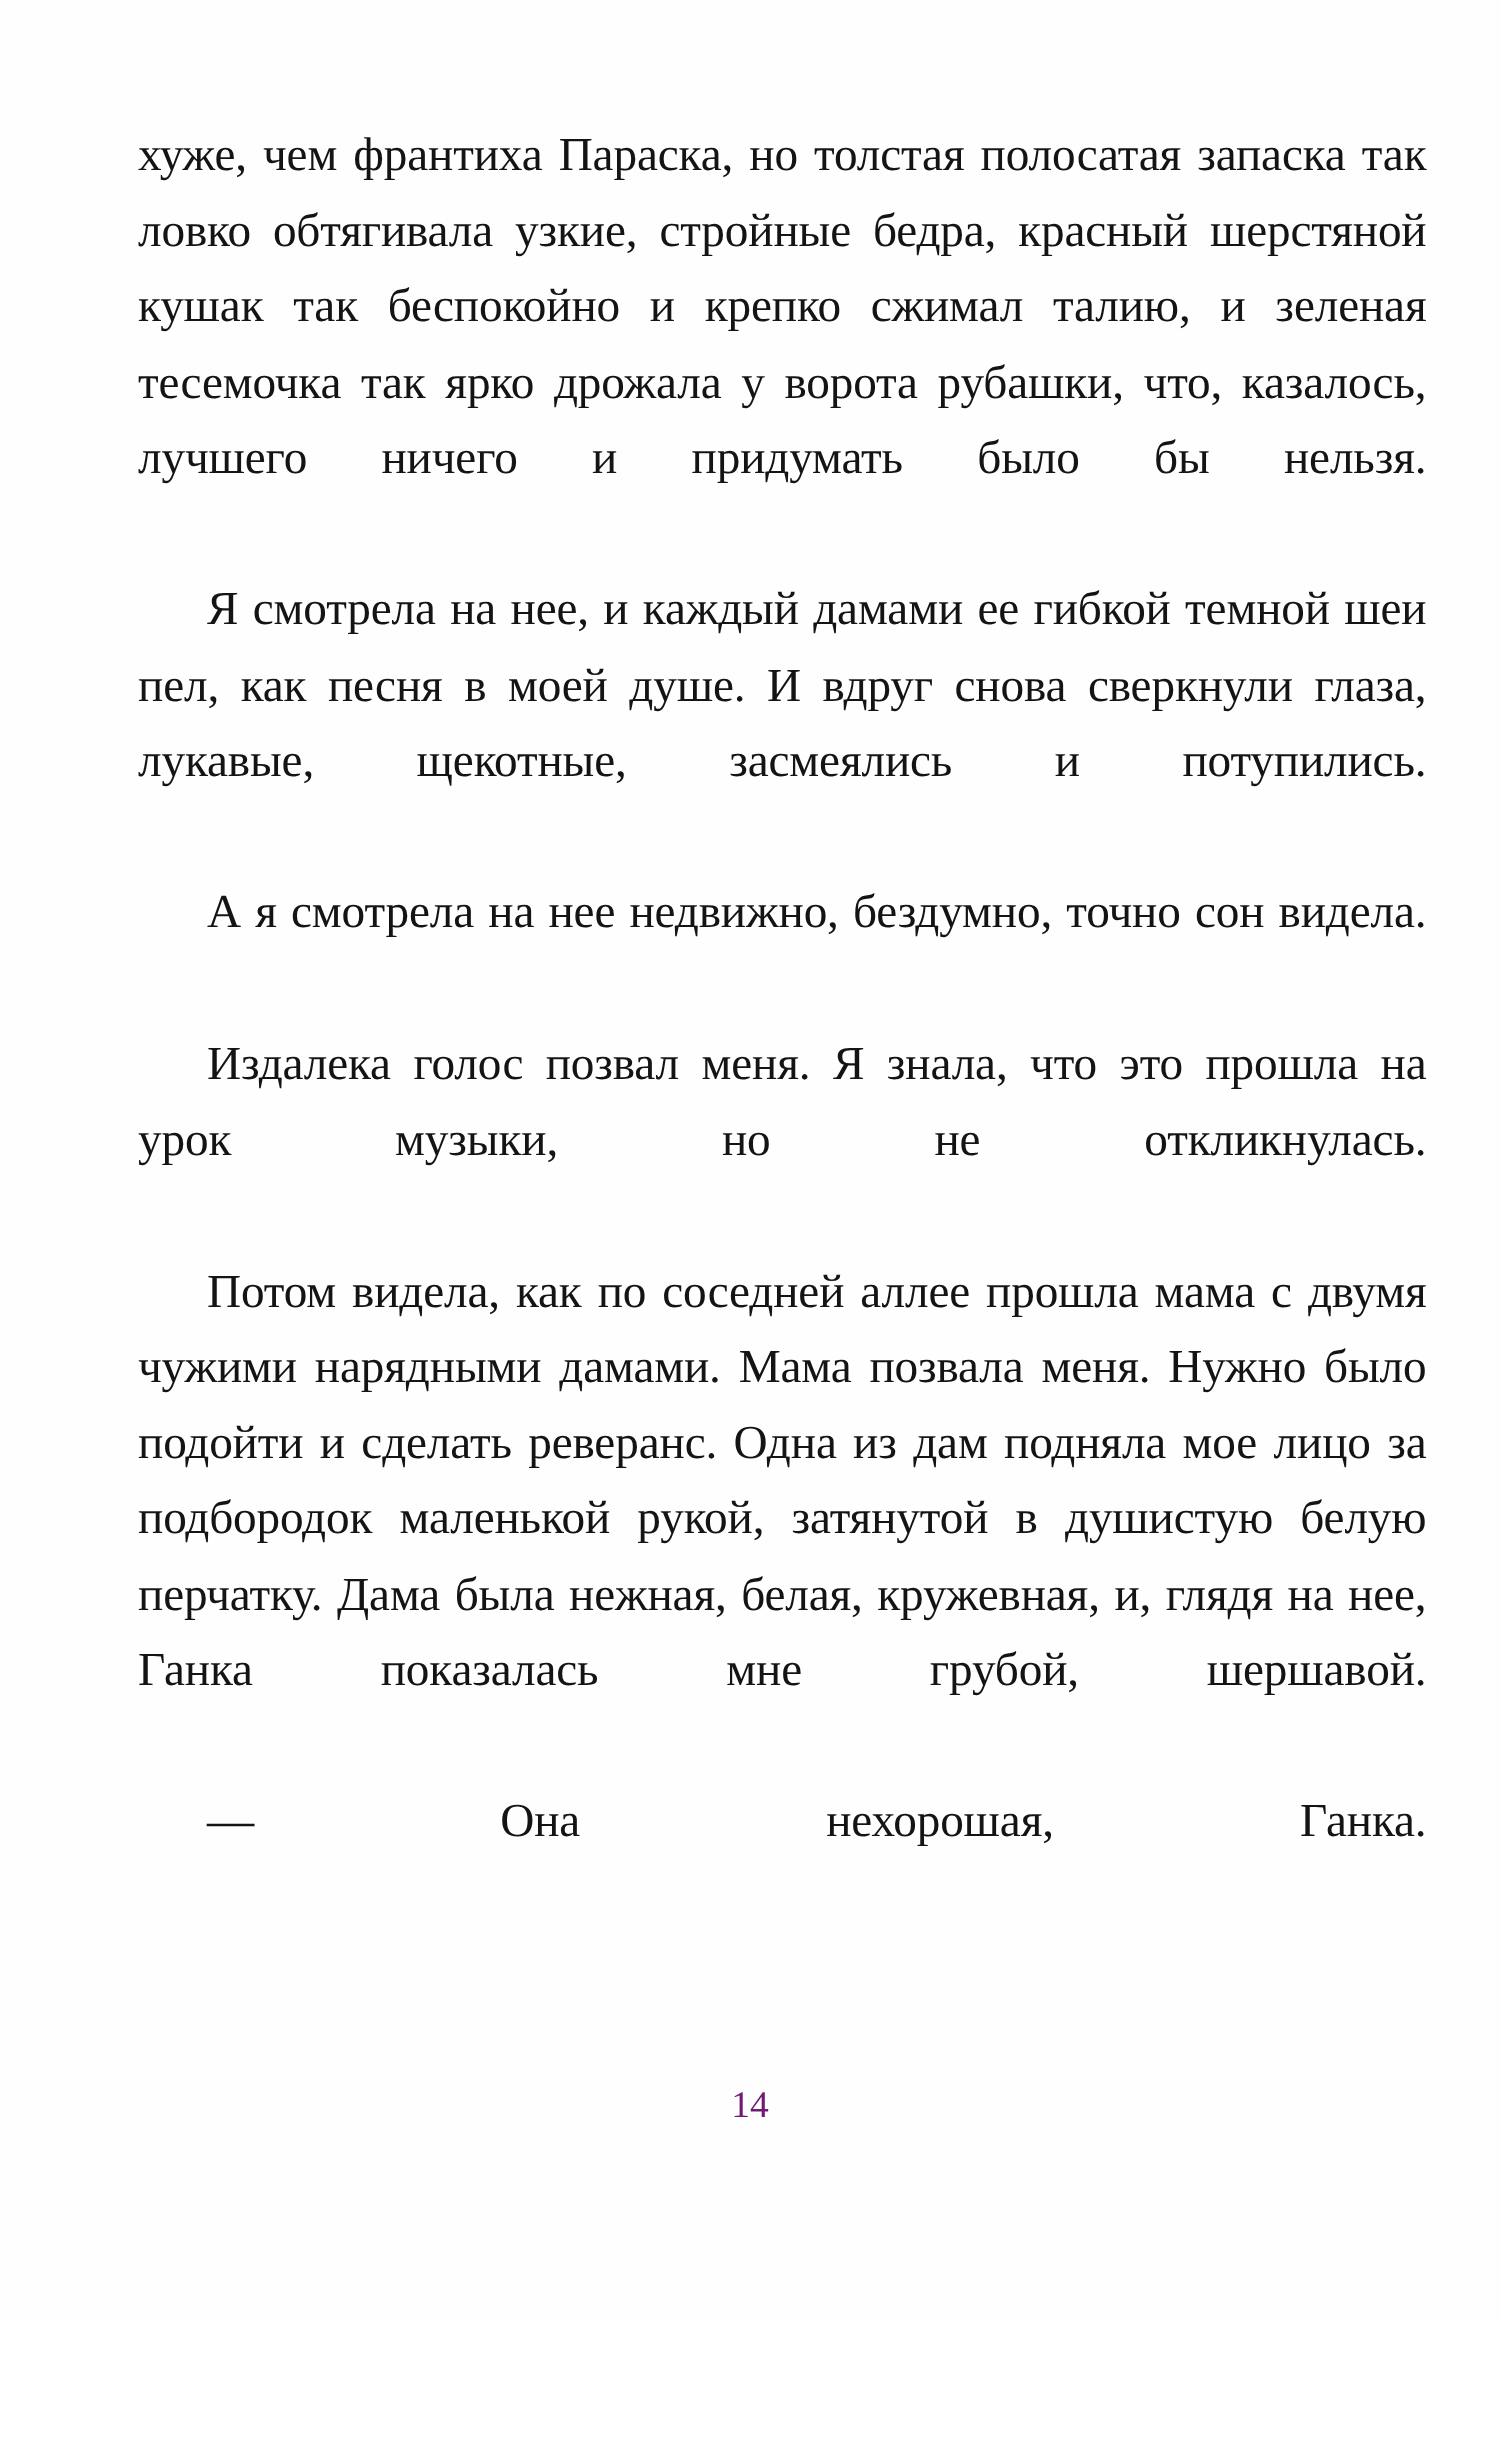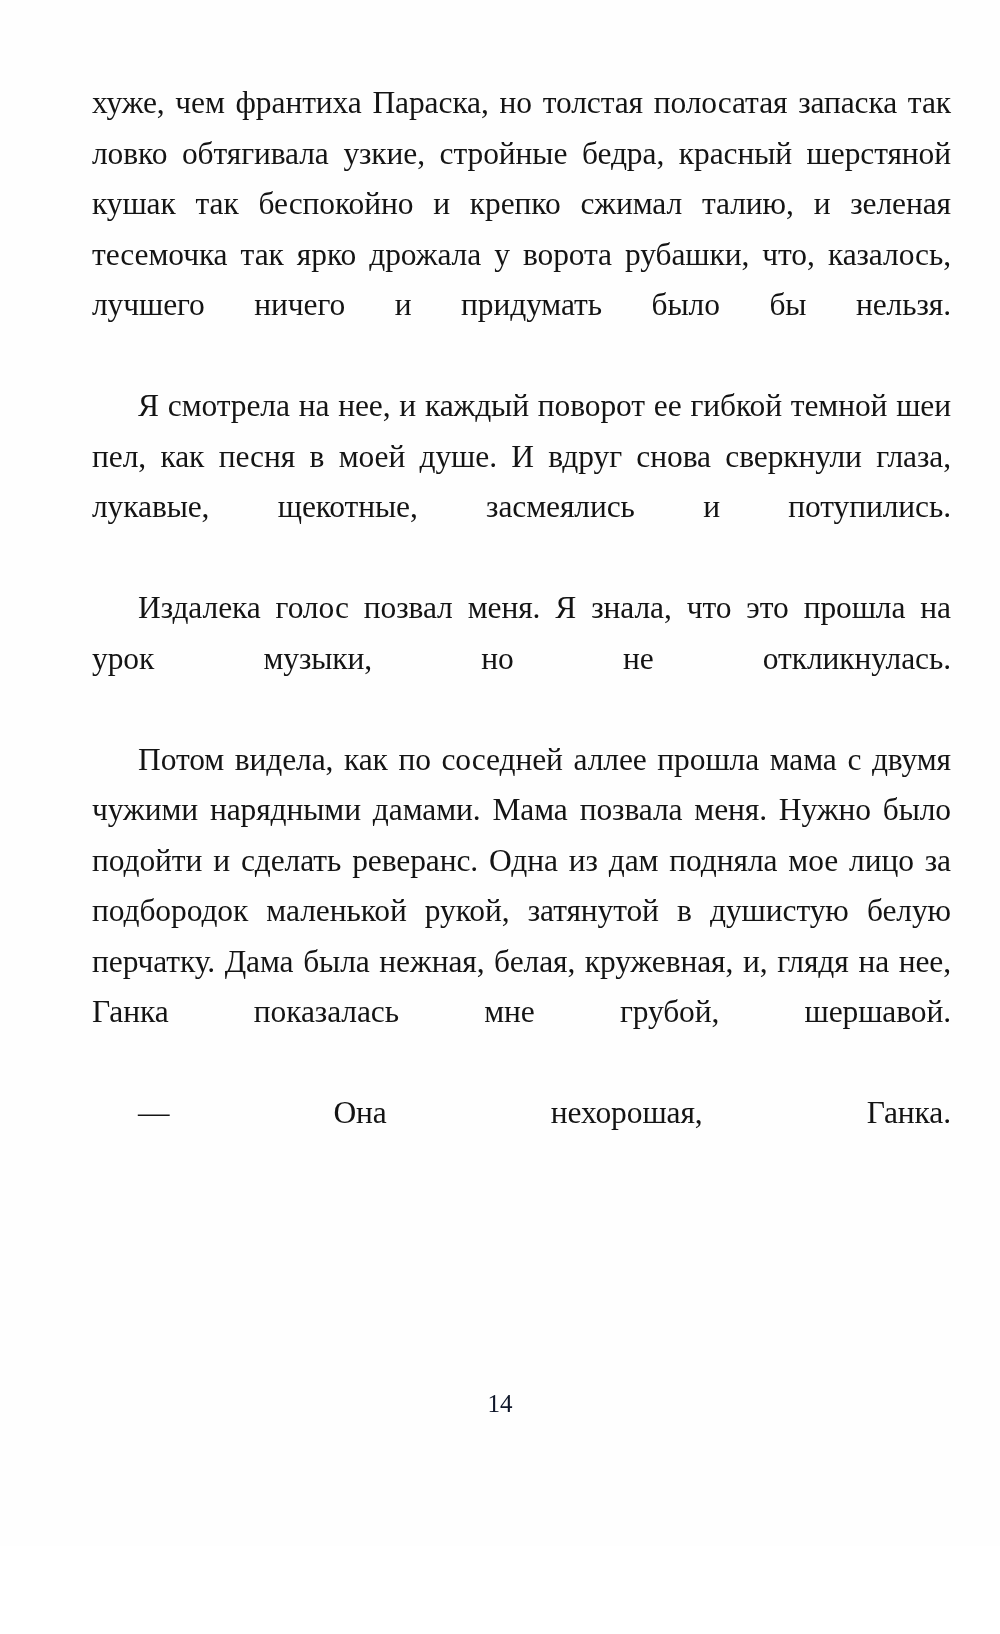--- a/index.html
+++ b/index.html
@@ -44,30 +44,31 @@
     display: inline-block;
     width: 100%;
   }
   .page-number {
     position: absolute;
     left: 0;
     right: 0;
     bottom: 128px;
     text-align: center;
     font-size: 25px;
-    color: #0f172a;
+    color: #701a75;
     font-family: "Liberation Serif", serif;
   }
 </style>
 </head>
 <body>
 
 <div class="page">
   <div class="text-block">
     <p class="para no-indent">хуже, чем франтиха Параска, но толстая полосатая запаска так ловко обтягивала узкие, стройные бедра, красный шерстяной кушак так беспокойно и крепко сжимал талию, и зеленая тесемочка так ярко дрожала у ворота рубашки, что, казалось, лучшего ничего и придумать было бы нельзя.</p>
-    <p class="para">Я смотрела на нее, и каждый поворот ее гибкой темной шеи пел, как песня в моей душе. И вдруг снова сверкнули глаза, лукавые, щекотные, засмеялись и потупились.</p>
+    <p class="para">Я смотрела на нее, и каждый дамами ее гибкой темной шеи пел, как песня в моей душе. И вдруг снова сверкнули глаза, лукавые, щекотные, засмеялись и потупились.</p>
+    <p class="para">А я смотрела на нее недвижно, бездумно, точно сон видела.</p>
     <p class="para">Издалека голос позвал меня. Я знала, что это прошла на урок музыки, но не откликнулась.</p>
     <p class="para">Потом видела, как по соседней аллее прошла мама с двумя чужими нарядными дамами. Мама позвала меня. Нужно было подойти и сделать реверанс. Одна из дам подняла мое лицо за подбородок маленькой рукой, затянутой в душистую белую перчатку. Дама была нежная, белая, кружевная, и, глядя на нее, Ганка показалась мне грубой, шершавой.</p>
     <p class="para">— Она нехорошая, Ганка.</p>
 
   </div>
   <div class="page-number">14</div>
 </div>
 
 </body></html>

